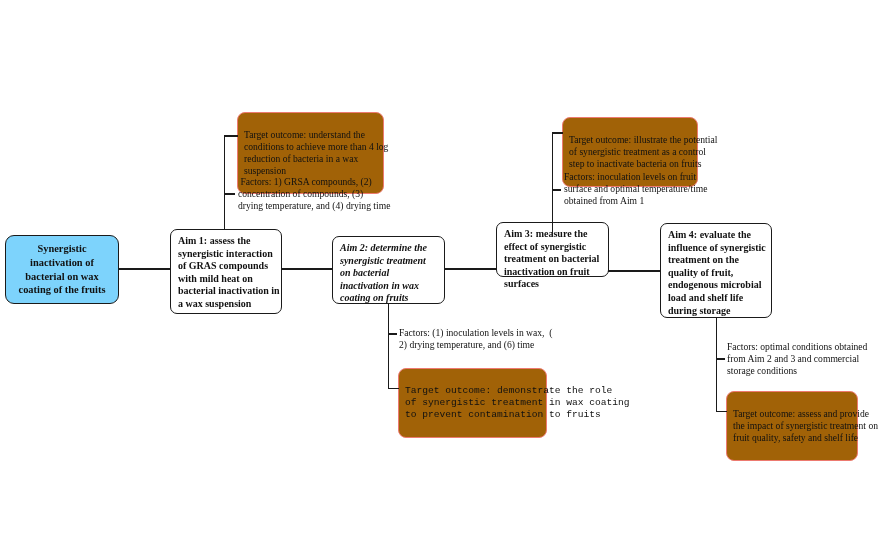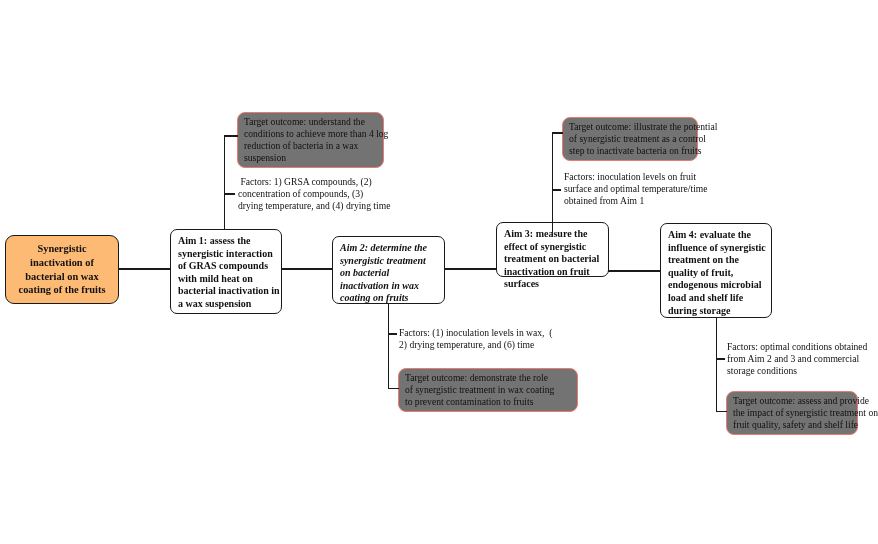--- a/index.html
+++ b/index.html
@@ -24,41 +24,41 @@
     border-radius: 7px;
     font-size: 10px;
     font-weight: bold;
     line-height: 12.6px;
     padding: 5px 7px;
     white-space: pre;
   }
   .title-node {
     position: absolute;
     box-sizing: border-box;
-    background: #fdba74;
+    background: #7dd3fc;
     border: 1.6px solid #1a1a1a;
     border-radius: 9px;
     font-size: 10.4px;
     font-weight: bold;
     line-height: 13.6px;
     white-space: pre;
     display: flex;
     align-items: center;
     justify-content: center;
     text-align: center;
   }
   .outcome {
     position: absolute;
     box-sizing: border-box;
-    background: #737373;
+    background: #a16207;
     border: 1.6px solid #ed7a70;
     border-radius: 8px;
     font-size: 9.6px;
     line-height: 11.9px;
-    padding: 3px 6px;
+    padding: 16px 6px;
     white-space: pre;
   }
   .factors {
     position: absolute;
     font-size: 9.6px;
     line-height: 12px;
     white-space: pre;
   }
   .line {
     position: absolute;
@@ -108,21 +108,21 @@
 
   <div class="outcome" style="left:237px; top:112px; width:147px;">Target outcome: understand the
 conditions to achieve more than 4 log
 reduction of bacteria in a wax
 suspension</div>
 
   <div class="outcome" style="left:562px; top:117px; width:136px;">Target outcome: illustrate the potential
 of synergistic treatment as a control
 step to inactivate bacteria on fruits</div>
 
-  <div class="outcome" style="left:398px; top:368px; width:180px;">Target outcome: demonstrate the role
+  <div class="outcome" style="left:398px; top:368px; width:149px;font-family:Liberation Mono, monospace;">Target outcome: demonstrate the role
 of synergistic treatment in wax coating
 to prevent contamination to fruits</div>
 
   <div class="outcome" style="left:726px; top:391px; width:132px;">Target outcome: assess and provide
 the impact of synergistic treatment on
 fruit quality, safety and shelf life</div>
 
   <div class="factors" style="left:238px; top:176px;"> Factors: 1) GRSA compounds, (2)
 concentration of compounds, (3)
 drying temperature, and (4) drying time</div>

